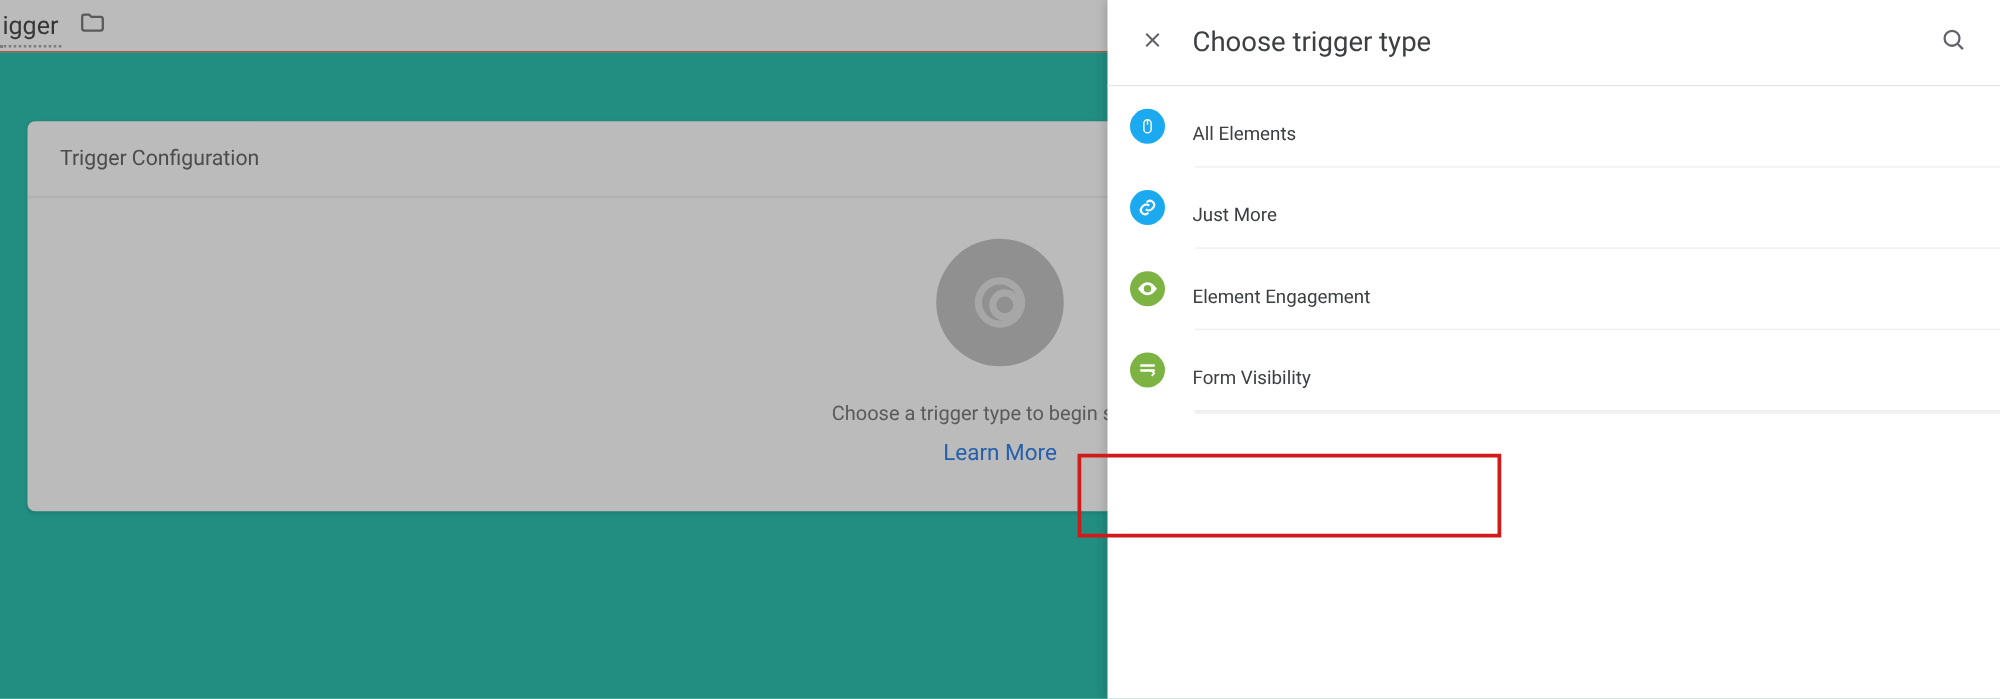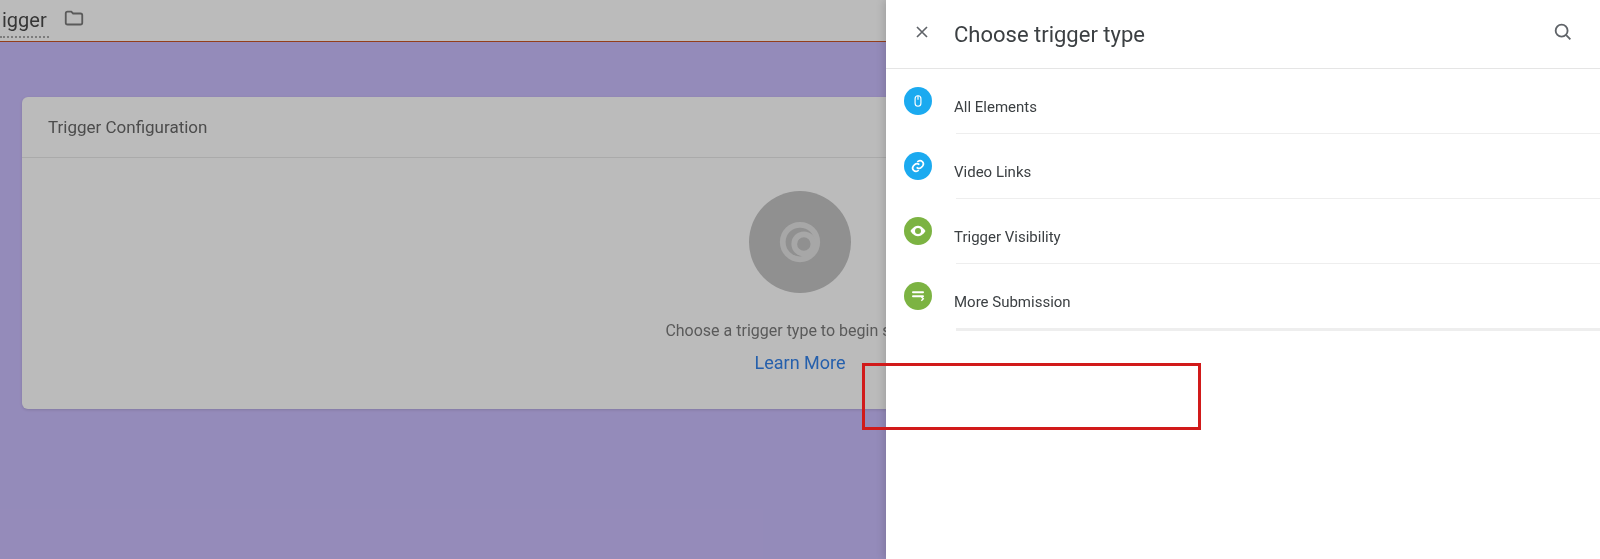--- a/index.html
+++ b/index.html
@@ -2,21 +2,21 @@
 <html><head>
 <meta charset="utf-8">
 <style>
   *{box-sizing:border-box;margin:0;padding:0;font-family:Roboto,Arial,sans-serif;}
   body{width:1600px;height:559px;overflow:hidden;background:#f5f5f5;position:relative;}
   .scrim{position:absolute;inset:0;background:rgba(60,60,60,.35);pointer-events:none;z-index:5;}
   .bg{position:absolute;inset:0;background:#fff;}
   .titlebar{height:42px;background:#fff;border-bottom:1px solid #c2410c;display:flex;align-items:center;padding-left:0;}
   .titlebar .name{font-size:20px;color:#333;padding:4px 2px;border-bottom:2px dotted #9e9e9e;margin-right:14px;}
   .folder{color:#6b6b6b;}
-  .stage{position:absolute;top:42px;left:0;right:0;bottom:0;background:#c4b5fd;padding-left:48px;}
+  .stage{position:absolute;top:42px;left:0;right:0;bottom:0;background:#14b8a6;padding-left:48px;}
   .card{position:absolute;left:22px;right:22px;top:55px;background:#fff;border-radius:6px;box-shadow:0 1px 3px rgba(0,0,0,.15);display:flex;flex-direction:column;min-height:312px;}
   .card-header{padding:20px 26px;font-size:17px;color:#555;border-bottom:1px solid #e5e5e5;}
   .card-body{flex:1;display:flex;flex-direction:column;align-items:center;justify-content:center;padding:30px 0 34px;}
   .circle{width:102px;height:102px;border-radius:50%;background:#bdbdbd;display:flex;align-items:center;justify-content:center;margin-bottom:28px;}
   .hint{color:#6b6b6b;font-size:16px;margin-bottom:12px;}
   .learn{color:#1a73e8;font-size:18px;cursor:pointer;}
   
   .panel{position:absolute;right:0;top:0;bottom:0;width:714px;background:#fff;z-index:10;box-shadow:-2px 0 8px rgba(0,0,0,.15);display:flex;flex-direction:column;}
   .panel-header{display:flex;align-items:center;height:69px;padding:0 26px;border-bottom:1px solid #e5e5e5;}
   .close{color:#5f6368;margin-right:22px;cursor:pointer;}
@@ -90,42 +90,42 @@
         <span class="row-label">All Elements</span>
       </div>
       <div class="row-sep"></div>
       <div class="row">
         <span class="ic blue">
           <svg width="16" height="16" viewBox="0 0 24 24" fill="none" stroke="#fff" stroke-width="2.5">
             <path d="M10 14a5 5 0 0 0 7 0l2-2a5 5 0 0 0-7-7l-1 1"></path>
             <path d="M14 10a5 5 0 0 0-7 0l-2 2a5 5 0 0 0 7 7l1-1"></path>
           </svg>
         </span>
-        <span class="row-label">Video Links</span>
+        <span class="row-label">Just More</span>
       </div>
       <div class="row-sep"></div>
       <div class="row">
         <span class="ic green">
           <svg width="18" height="18" viewBox="0 0 24 24" fill="#fff">
             <path d="M12 5C6 5 2 12 2 12s4 7 10 7 10-7 10-7-4-7-10-7zm0 11a4 4 0 1 1 0-8 4 4 0 0 1 0 8z"></path>
             <circle cx="12" cy="12" r="2" fill="#7cb342"></circle>
           </svg>
         </span>
-        <span class="row-label">Trigger Visibility</span>
+        <span class="row-label">Element Engagement</span>
       </div>
       <div class="row-sep"></div>
       <div class="row">
         <span class="ic green">
           <svg width="16" height="16" viewBox="0 0 24 24" fill="#fff">
             <rect x="3" y="5" width="18" height="3" rx="1.5"></rect>
             <rect x="3" y="11" width="18" height="3" rx="1.5"></rect>
             <path d="M17 19l3-3-3-3" fill="none" stroke="#fff" stroke-width="2"></path>
           </svg>
         </span>
-        <span class="row-label">More Submission</span>
+        <span class="row-label">Form Visibility</span>
       </div>
       <div class="row-sep"></div>
       <div class="row-sep"></div>
       <div class="row-sep"></div>
     </div>
 </div>
 
 <div class="highlight" id="hl" style="left: 862px; top: 363px; width: 339px; height: 67px;"></div>
 
 </body></html>

